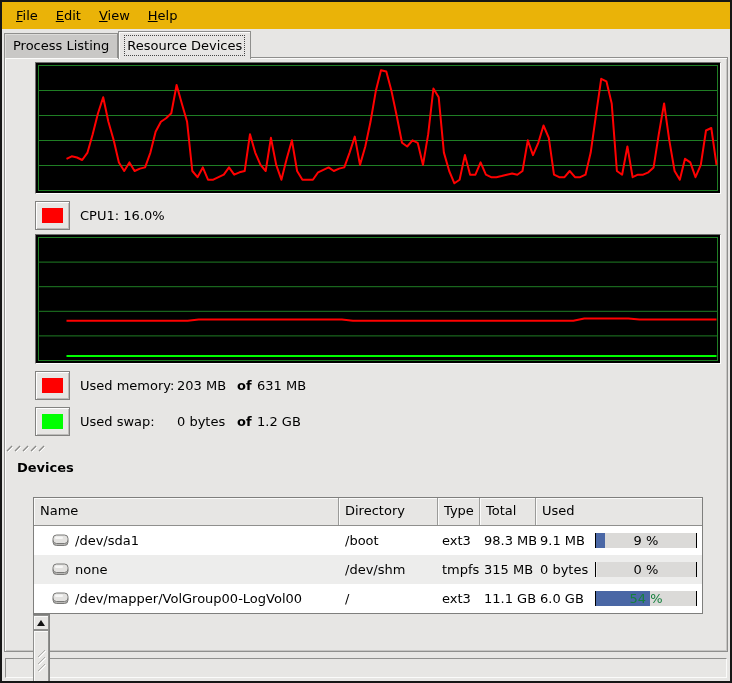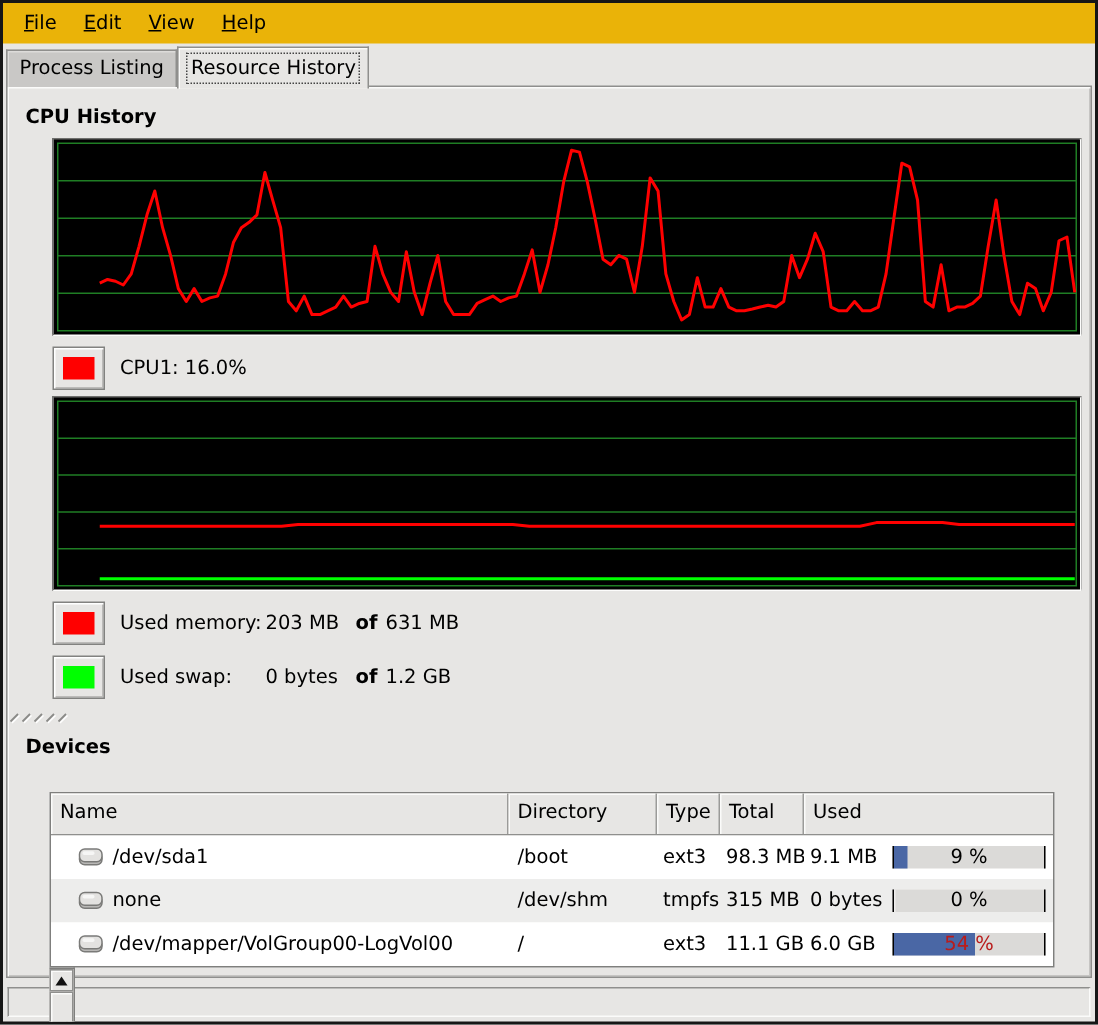--- a/index.html
+++ b/index.html
@@ -128,27 +128,26 @@
     <span class="menu-item mnemonic"><u>E</u>dit</span>
     <span class="menu-item mnemonic"><u>V</u>iew</span>
     <span class="menu-item mnemonic"><u>H</u>elp</span>
   </div>
 
   <div class="tabrow">
     <div class="tab inactive">
       <span class="tab-label">Process Listing</span>
     </div>
     <div class="tab active">
-      <span class="tab-label">Resource History</span>
+      <span class="tab-label">Resource Devices</span>
     </div>
   </div>
 
   <div class="notebook">
 
-    <div class="section-title">CPU History</div>
     <div class="chart-frame">
       <svg id="cpu-chart" width="684" height="130">
           <rect x="2.5" y="2.5" width="679" height="125" fill="none" stroke="#1f7e24" stroke-width="1"></rect>
           <line x1="2.5" y1="102.5" x2="681.5" y2="102.5" stroke="#1f7e24" stroke-width="1"></line>
           <line x1="2.5" y1="77.5" x2="681.5" y2="77.5" stroke="#1f7e24" stroke-width="1"></line>
           <line x1="2.5" y1="52.5" x2="681.5" y2="52.5" stroke="#1f7e24" stroke-width="1"></line>
           <line x1="2.5" y1="27.5" x2="681.5" y2="27.5" stroke="#1f7e24" stroke-width="1"></line>
           <polyline points="30.5,95.8 35.7,93.3 41.0,94.5 46.2,97.0 51.5,89.6 56.7,71.2 62.0,50.2 67.2,34.3 72.4,58.8 77.7,77.3 82.9,99.4 88.2,108.0 93.4,99.4 98.6,108.0 103.9,105.6 109.1,104.4 114.4,89.6 119.6,68.7 124.9,58.8 130.1,55.2 135.3,50.2 140.6,22.0 145.8,40.4 151.1,58.8 156.3,108.0 161.5,114.2 166.8,104.4 172.0,116.7 177.3,116.7 182.5,114.2 187.8,111.7 193.0,104.4 198.2,111.7 203.5,109.3 208.7,108.0 214.0,71.2 219.2,89.6 224.5,101.9 229.7,108.0 234.9,74.8 240.2,101.9 245.4,116.7 250.7,95.8 255.9,77.3 261.1,108.0 266.4,116.7 271.6,116.7 276.9,116.7 282.1,109.3 287.4,106.8 292.6,104.4 297.8,108.0 303.1,105.6 308.3,104.4 313.6,89.6 318.8,73.6 324.0,101.9 329.3,83.5 334.5,58.8 339.8,28.1 345.0,7.2 350.3,8.4 355.5,28.1 360.7,52.7 366.0,79.8 371.2,83.5 376.5,77.3 381.7,79.8 387.0,101.9 392.2,71.2 397.4,25.6 402.7,34.3 407.9,89.6 413.2,108.0 418.4,120.3 423.6,116.7 428.9,92.1 434.1,111.7 439.4,111.7 444.6,99.4 449.9,111.7 455.1,114.2 460.3,114.2 465.6,113.0 470.8,111.7 476.1,110.5 481.3,111.7 486.5,108.0 491.8,77.3 497.0,92.1 502.3,79.8 507.5,62.5 512.8,74.8 518.0,111.7 523.2,114.2 528.5,114.2 533.7,108.0 539.0,114.2 544.2,114.2 549.5,111.7 554.7,89.6 559.9,52.7 565.2,15.8 570.4,18.3 575.7,40.4 580.9,108.0 586.1,111.7 591.4,83.5 596.6,114.2 601.9,111.7 607.1,111.7 612.4,109.3 617.6,104.4 622.8,71.2 628.1,40.4 633.3,77.3 638.6,108.0 643.8,116.7 649.0,95.8 654.3,99.4 659.5,114.2 664.8,101.9 670.0,67.5 675.3,65.0 680.5,101.9" fill="none" stroke="#ff0000" stroke-width="2" stroke-linejoin="round"></polyline>
         </svg>
     </div>
@@ -268,21 +267,21 @@
             </svg>
             <span>/dev/mapper/VolGroup00-LogVol00</span>
           </div>
           <div class="td c-dir">/</div>
           <div class="td c-type">ext3</div>
           <div class="td c-total">11.1 GB</div>
           <div class="td c-used">
             <span>6.0 GB</span>
             <div class="progress">
               <div class="progress-fill" style="width: 54%; background: rgb(74, 103, 165);"></div>
-              <div class="progress-label" style="color: #b91c1c;">54 %</div>
+              <div class="progress-label" style="color: #15803d;">54 %</div>
             </div>
           </div>
         </div>
       </div>
 
       <div class="vscroll">
         <div class="sb-btn">
             <div class="arr-up"></div>
           </div>
         <div class="sb-thumb">

